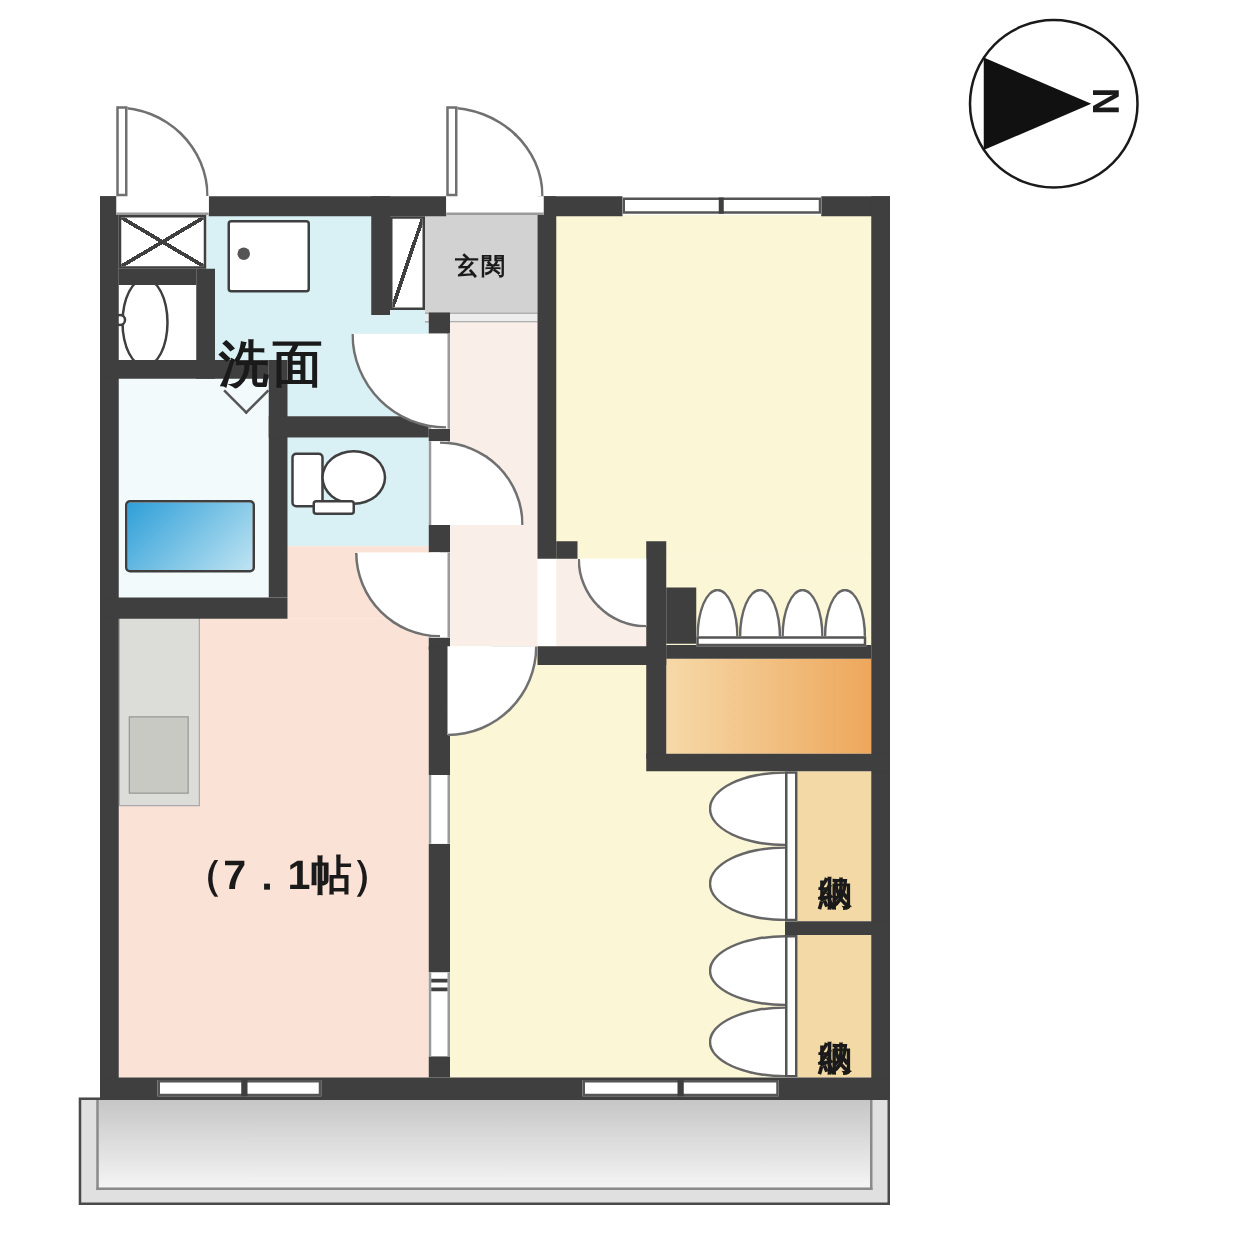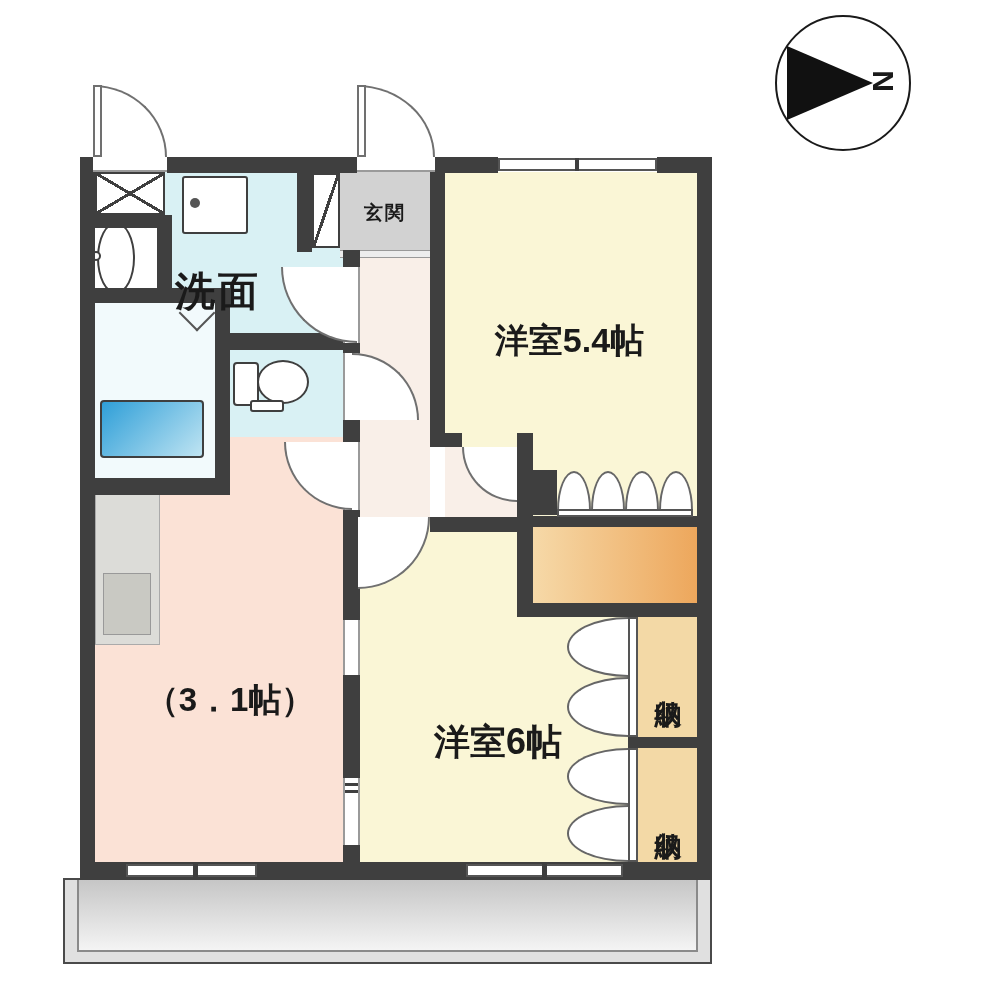--- a/index.html
+++ b/index.html
@@ -143,19 +143,17 @@
 
   <div class="abs" style="left:63px;top:878px;width:649px;height:86px;background:#e0e0e0;border:2px solid #4a4a4a;box-sizing:border-box;z-index:0;"></div>
   <div class="abs" style="left:77px;top:880px;width:621px;height:72px;background:linear-gradient(to bottom,#c6c6c6,#f4f4f4);border-left:2px solid #8a8a8a;border-right:2px solid #8a8a8a;border-bottom:2px solid #8a8a8a;box-sizing:border-box;z-index:0;"></div>
 
   <div class="abs" style="left:775px;top:15px;width:136px;height:136px;border:2.5px solid #1a1a1a;border-radius:50%;background:#fff;box-sizing:border-box;z-index:6;"></div>
   <div class="abs" style="left:787px;top:46px;width:0;height:0;border-top:37px solid transparent;border-bottom:37px solid transparent;border-left:86px solid #111;z-index:7;"></div>
   <div class="lbl" style="left:866px;top:64px;width:34px;height:34px;font-size:30px;transform:rotate(90deg);z-index:7;">N</div>
 
   <div class="lbl" style="left:168px;top:231px;width:100px;font-size:40px;letter-spacing:3px;margin-top:33px;">洗面</div>
   <div class="lbl" style="left:340px;top:200px;width:90px;font-size:19px;letter-spacing:2px;z-index:6;">玄関</div>
-  <div class="lbl" style="left:442px;top:318px;width:255px;font-size:34px;">洋室5.4帖</div>
-  <div class="lbl" style="left:368px;top:718px;width:260px;font-size:36px;">洋室6帖</div>
-  <div class="lbl" style="left:95px;top:678px;width:270px;font-size:33px;">（3．1帖）</div>
+  <div class="lbl" style="left:95px;top:678px;width:270px;font-size:33px;">（7．1帖）</div>
   <div class="lbl vlbl" style="left:650px;top:628px;height:102px;font-size:27px;">収納</div>
   <div class="lbl vlbl" style="left:650px;top:760px;height:102px;font-size:27px;">収納</div>
 
 </div>
 
 </body></html>

